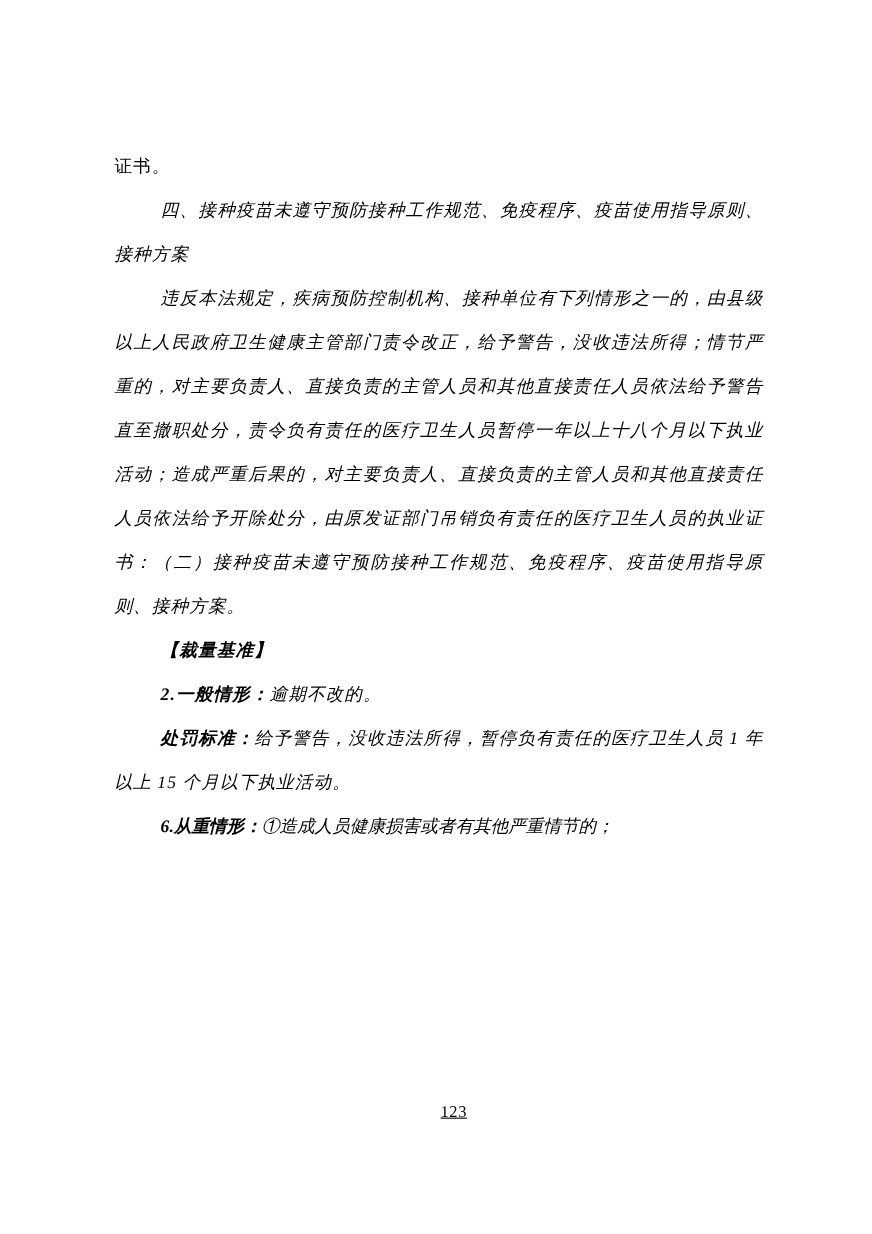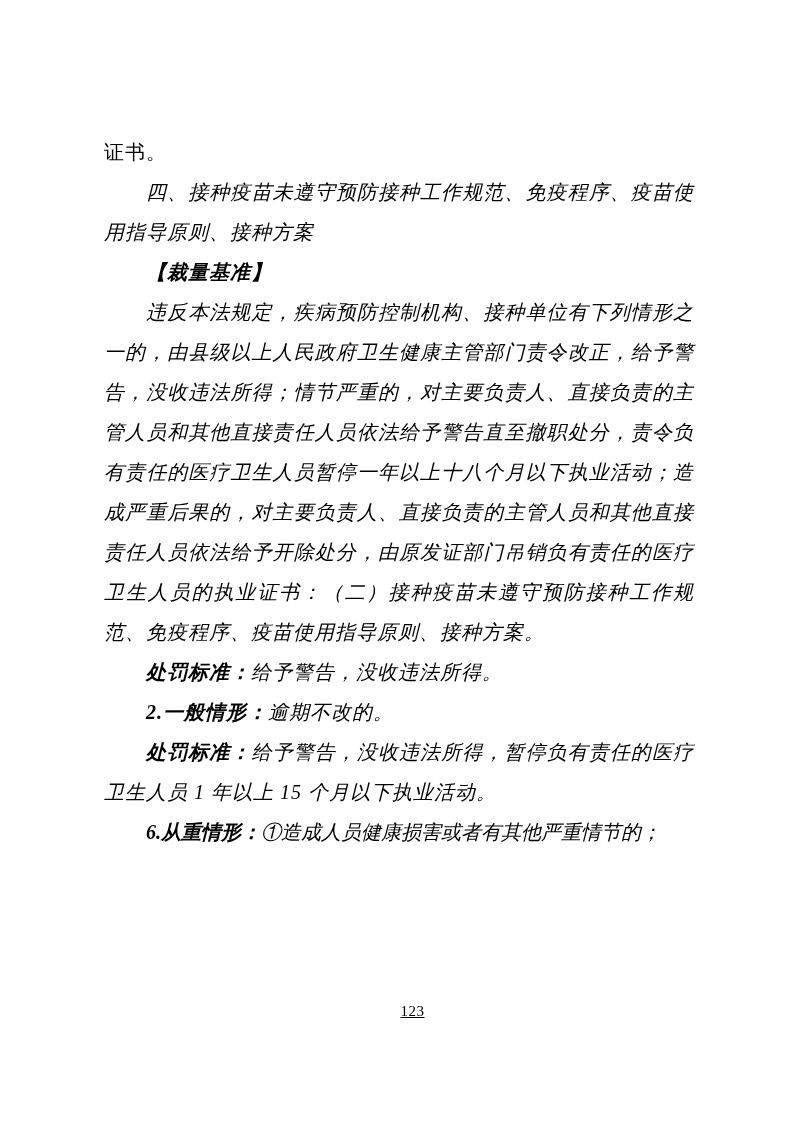--- a/index.html
+++ b/index.html
@@ -18,21 +18,21 @@
   }
   .content {
     position: absolute;
     left: 104px;
     top: 132px;
     width: 590px;
   }
   .para {
     margin: 0;
     padding: 0;
-    font-size: 20px;
+    font-size: 16px;
     letter-spacing: 1px;
     line-height: 40px;
     text-align: justify;
     line-break: strict;
     word-break: normal;
   }
   .para.indent {
     text-indent: 42px;
     font-style: italic;
   }
@@ -57,21 +57,20 @@
     text-decoration: underline;
   }
 </style>
 </head>
 <body>
 
 <div class="page">
   <div class="content">
       <p class="para"><span class="run">证书。</span></p>
       <p class="para indent"><span class="run">四、接种疫苗未遵守预防接种工作规范、免疫程序、疫苗使用指导原则、接种方案</span></p>
+      <p class="para indent"><span class="run">违反本法规定，疾病预防控制机构、接种单位有下列情形之一的，由县级以上人民政府卫生健康主管部门责令改正，给予警告，没收违法所得；情节严重的，对主要负责人、直接负责的主管人员和其他直接责任人员依法给予警告直至撤职处分，责令负有责任的医疗卫生人员暂停一年以上十八个月以下执业活动；造成严重后果的，对主要负责人、直接负责的主管人员和其他直接责任人员依法给予开除处分，由原发证部门吊销负有责任的医疗卫生人员的执业证书：（二）接种疫苗未遵守预防接种工作规范、免疫程序、疫苗使用指导原则、接种方案。</span></p>
       <p class="para indent"><span class="run bold">【裁量基准】</span></p>
-      <p class="para indent"><span class="run">违反本法规定，疾病预防控制机构、接种单位有下列情形之一的，由县级以上人民政府卫生健康主管部门责令改正，给予警告，没收违法所得；情节严重的，对主要负责人、直接负责的主管人员和其他直接责任人员依法给予警告直至撤职处分，责令负有责任的医疗卫生人员暂停一年以上十八个月以下执业活动；造成严重后果的，对主要负责人、直接负责的主管人员和其他直接责任人员依法给予开除处分，由原发证部门吊销负有责任的医疗卫生人员的执业证书：（二）接种疫苗未遵守预防接种工作规范、免疫程序、疫苗使用指导原则、接种方案。</span></p>
-      <p class="para indent"><span class="run bold">处罚标准：</span><span class="run">给予警告，没收违法所得。</span></p>
       <p class="para indent"><span class="run bold">2.一般情形：</span><span class="run">逾期不改的。</span></p>
       <p class="para indent"><span class="run bold">处罚标准：</span><span class="run">给予警告，没收违法所得，暂停负有责任的医疗卫生人员 1 年以上 15 个月以下执业活动。</span></p>
       <p class="para indent tight"><span class="run bold">6.从重情形：</span><span class="run">①造成人员健康损害或者有其他严重情节的；</span></p>
     </div>
   <div class="page-number">123</div>
 </div>
 
 </body></html>

